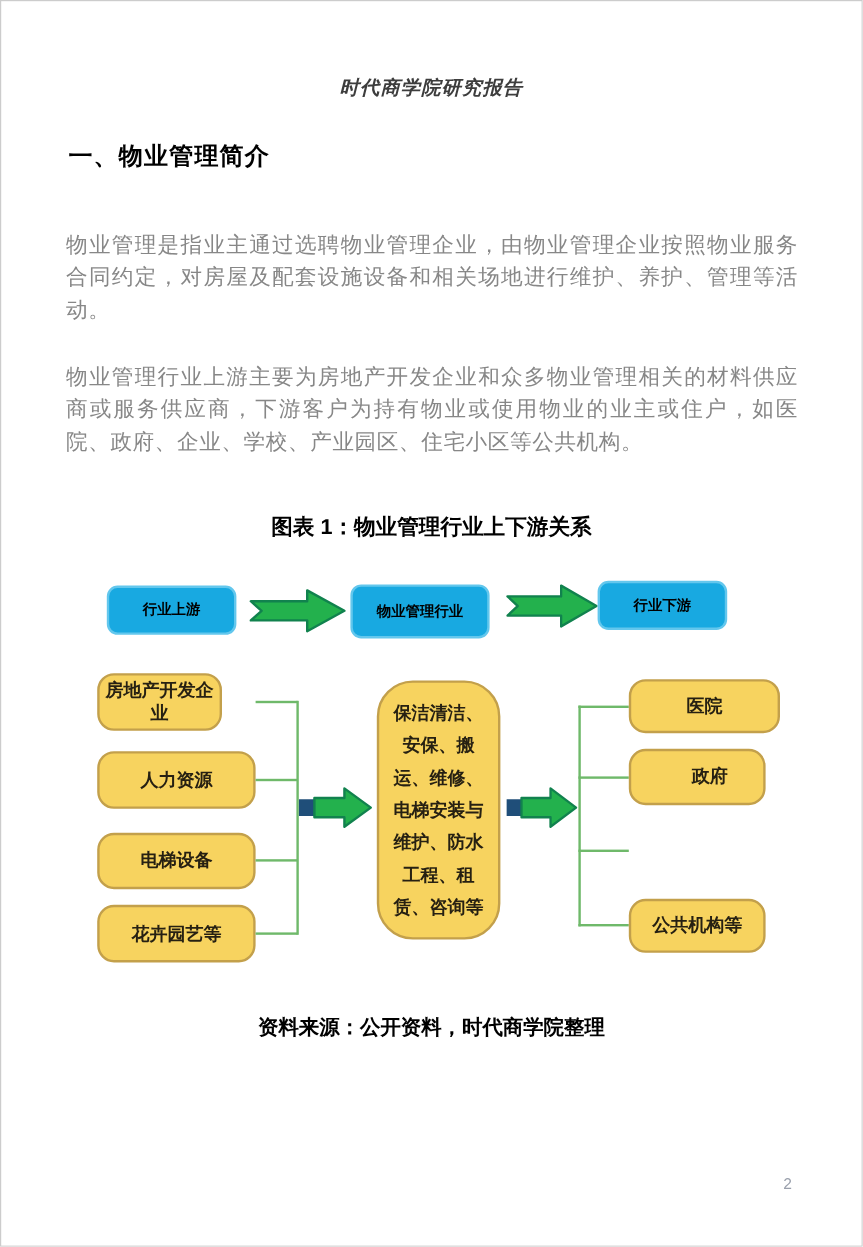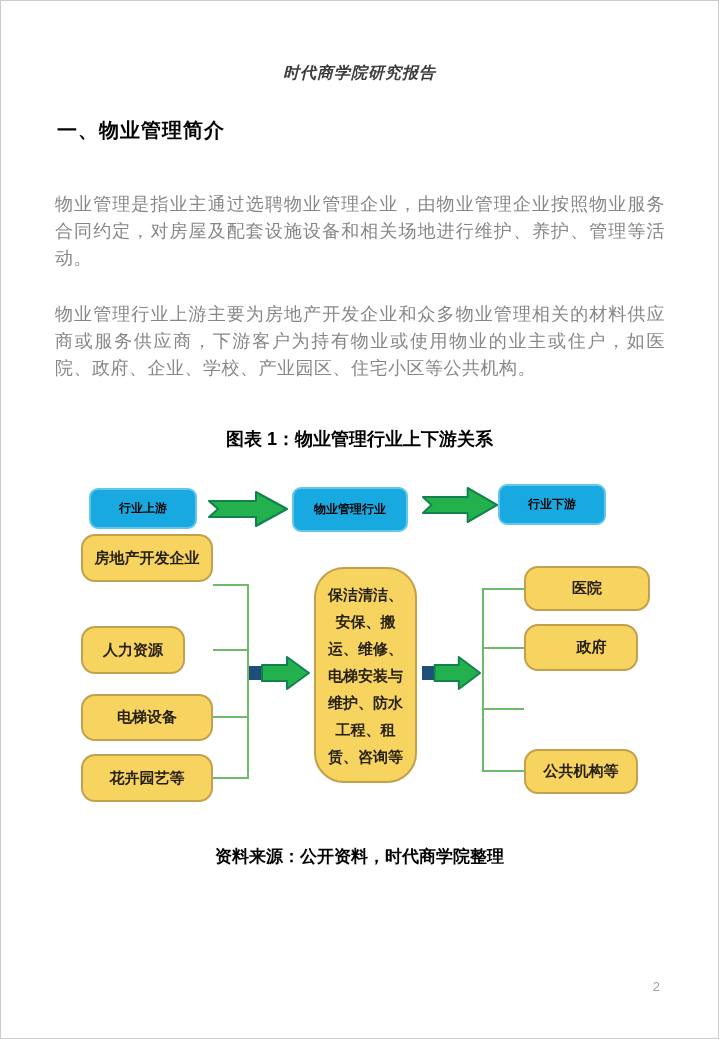--- a/index.html
+++ b/index.html
@@ -118,24 +118,24 @@
   <div class="arrow" style="left:420px;top:485px;width:78px;height:38px;">
     <svg viewBox="0 0 82 38" preserveAspectRatio="none">
       <polygon points="2,11 49,11 49,2 80,19 49,36 49,27 2,27 11,19" style="fill:var(--arrow-green);stroke:var(--arrow-green-dark);stroke-width:2;stroke-linejoin:round"></polygon>
     </svg>
   </div>
 
   <div class="node node-blue" style="left:497px;top:483px;width:108px;height:41px;">
     <span>行业下游</span>
   </div>
 
-  <div class="node node-yellow" style="left:80px;top:533px;width:132px;height:48px;">
+  <div class="node node-yellow" style="left:80px;top:560px;width:104px;height:48px;justify-content:flex-end;">
     <span>房地产开发企业</span>
   </div>
-  <div class="node node-yellow" style="left:80px;top:625px;width:104px;height:48px;">
+  <div class="node node-yellow" style="left:80px;top:625px;width:132px;height:48px;">
     <span>人力资源</span>
   </div>
   <div class="node node-yellow" style="left:80px;top:753px;width:132px;height:48px;">
     <span>花卉园艺等</span>
   </div>
   <div class="node node-yellow" style="left:80px;top:693px;width:132px;height:47px;">
     <span>电梯设备</span>
   </div>
 
   <div class="h-line" style="left:212px;top:583px;width:35px;"></div>

